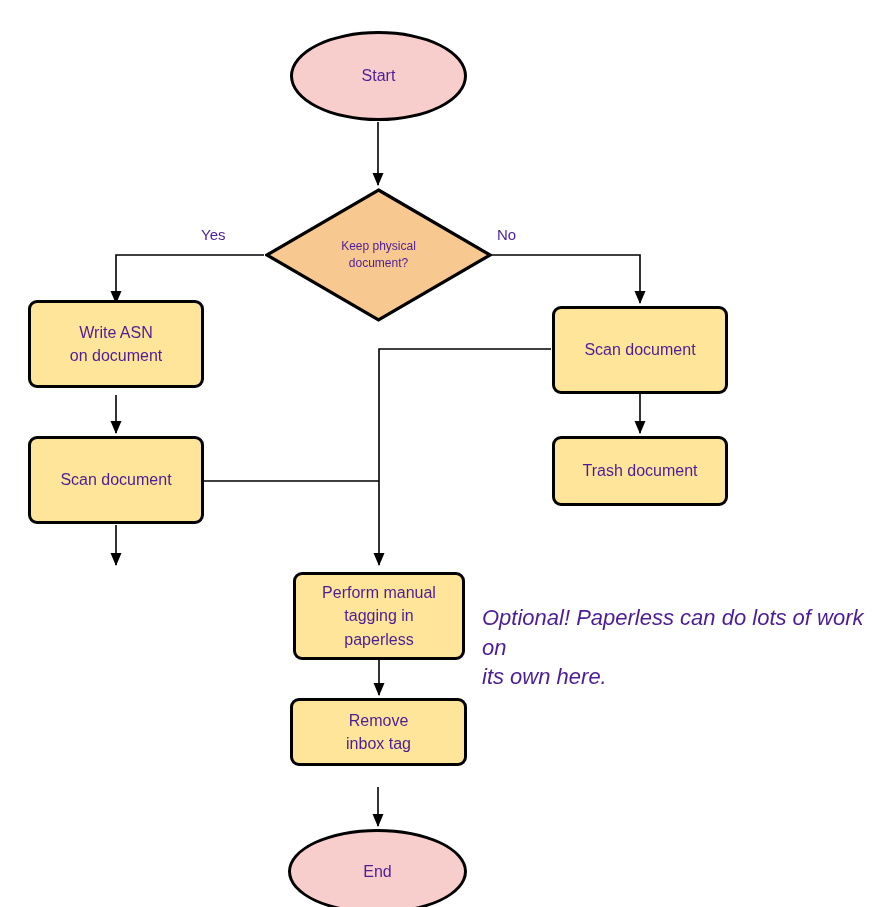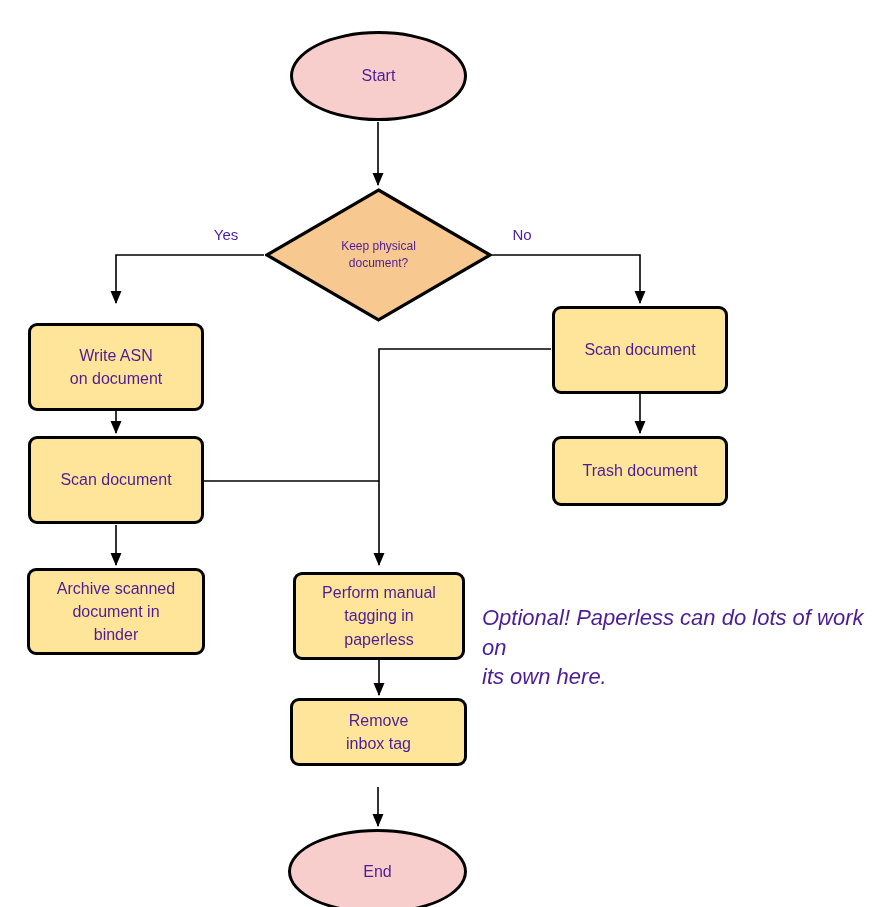--- a/index.html
+++ b/index.html
@@ -61,21 +61,21 @@
     align-items: center;
     justify-content: center;
     text-align: center;
     font-size: 12px;
     line-height: 1.45;
     white-space: pre-line;
   }
   .edge-label {
     position: absolute;
     font-size: 15px;
-    text-align: center;
+    text-align: left;
   }
   .note {
     position: absolute;
     left: 482px;
     top: 587px;
     width: 404px;
     font-size: 22px;
     font-style: italic;
     line-height: 1.35;
     white-space: pre-line;
@@ -117,34 +117,29 @@
   </div>
 
   <div class="diamond-wrap" style="left:265px; top:172px; width:227px; height:134px;">
     <svg width="227" height="134" viewBox="0 0 227 134">
       <polygon points="113.5,2 225,67 113.5,132 2,67" fill="#F8C891" stroke="#000000" stroke-width="3.2"></polygon>
     </svg>
     <div class="diamond-label">Keep physical
 document?</div>
   </div>
 
-  <div class="node process" style="left:28px; top:307px; width:176px; height:88px;">
+  <div class="node process" style="left:28px; top:284px; width:176px; height:88px;">
     <span class="node-label">Write ASN
 on document</span>
   </div>
 
   <div class="node process" style="left:28px; top:420px; width:176px; height:88px;">
     <span class="node-label">Scan document</span>
   </div>
 
-  <div class="node process" style="left:27px; top:552px; width:178px; height:87px;">
-    <span class="node-label">Archive scanned
-document in
-binder</span>
-  </div>
 
   <div class="node process" style="left:552px; top:290px; width:176px; height:88px;">
     <span class="node-label">Scan document</span>
   </div>
 
   <div class="node process" style="left:552px; top:420px; width:176px; height:70px;">
     <span class="node-label">Trash document</span>
   </div>
 
   <div class="node process" style="left:293px; top:556px; width:172px; height:88px;">

